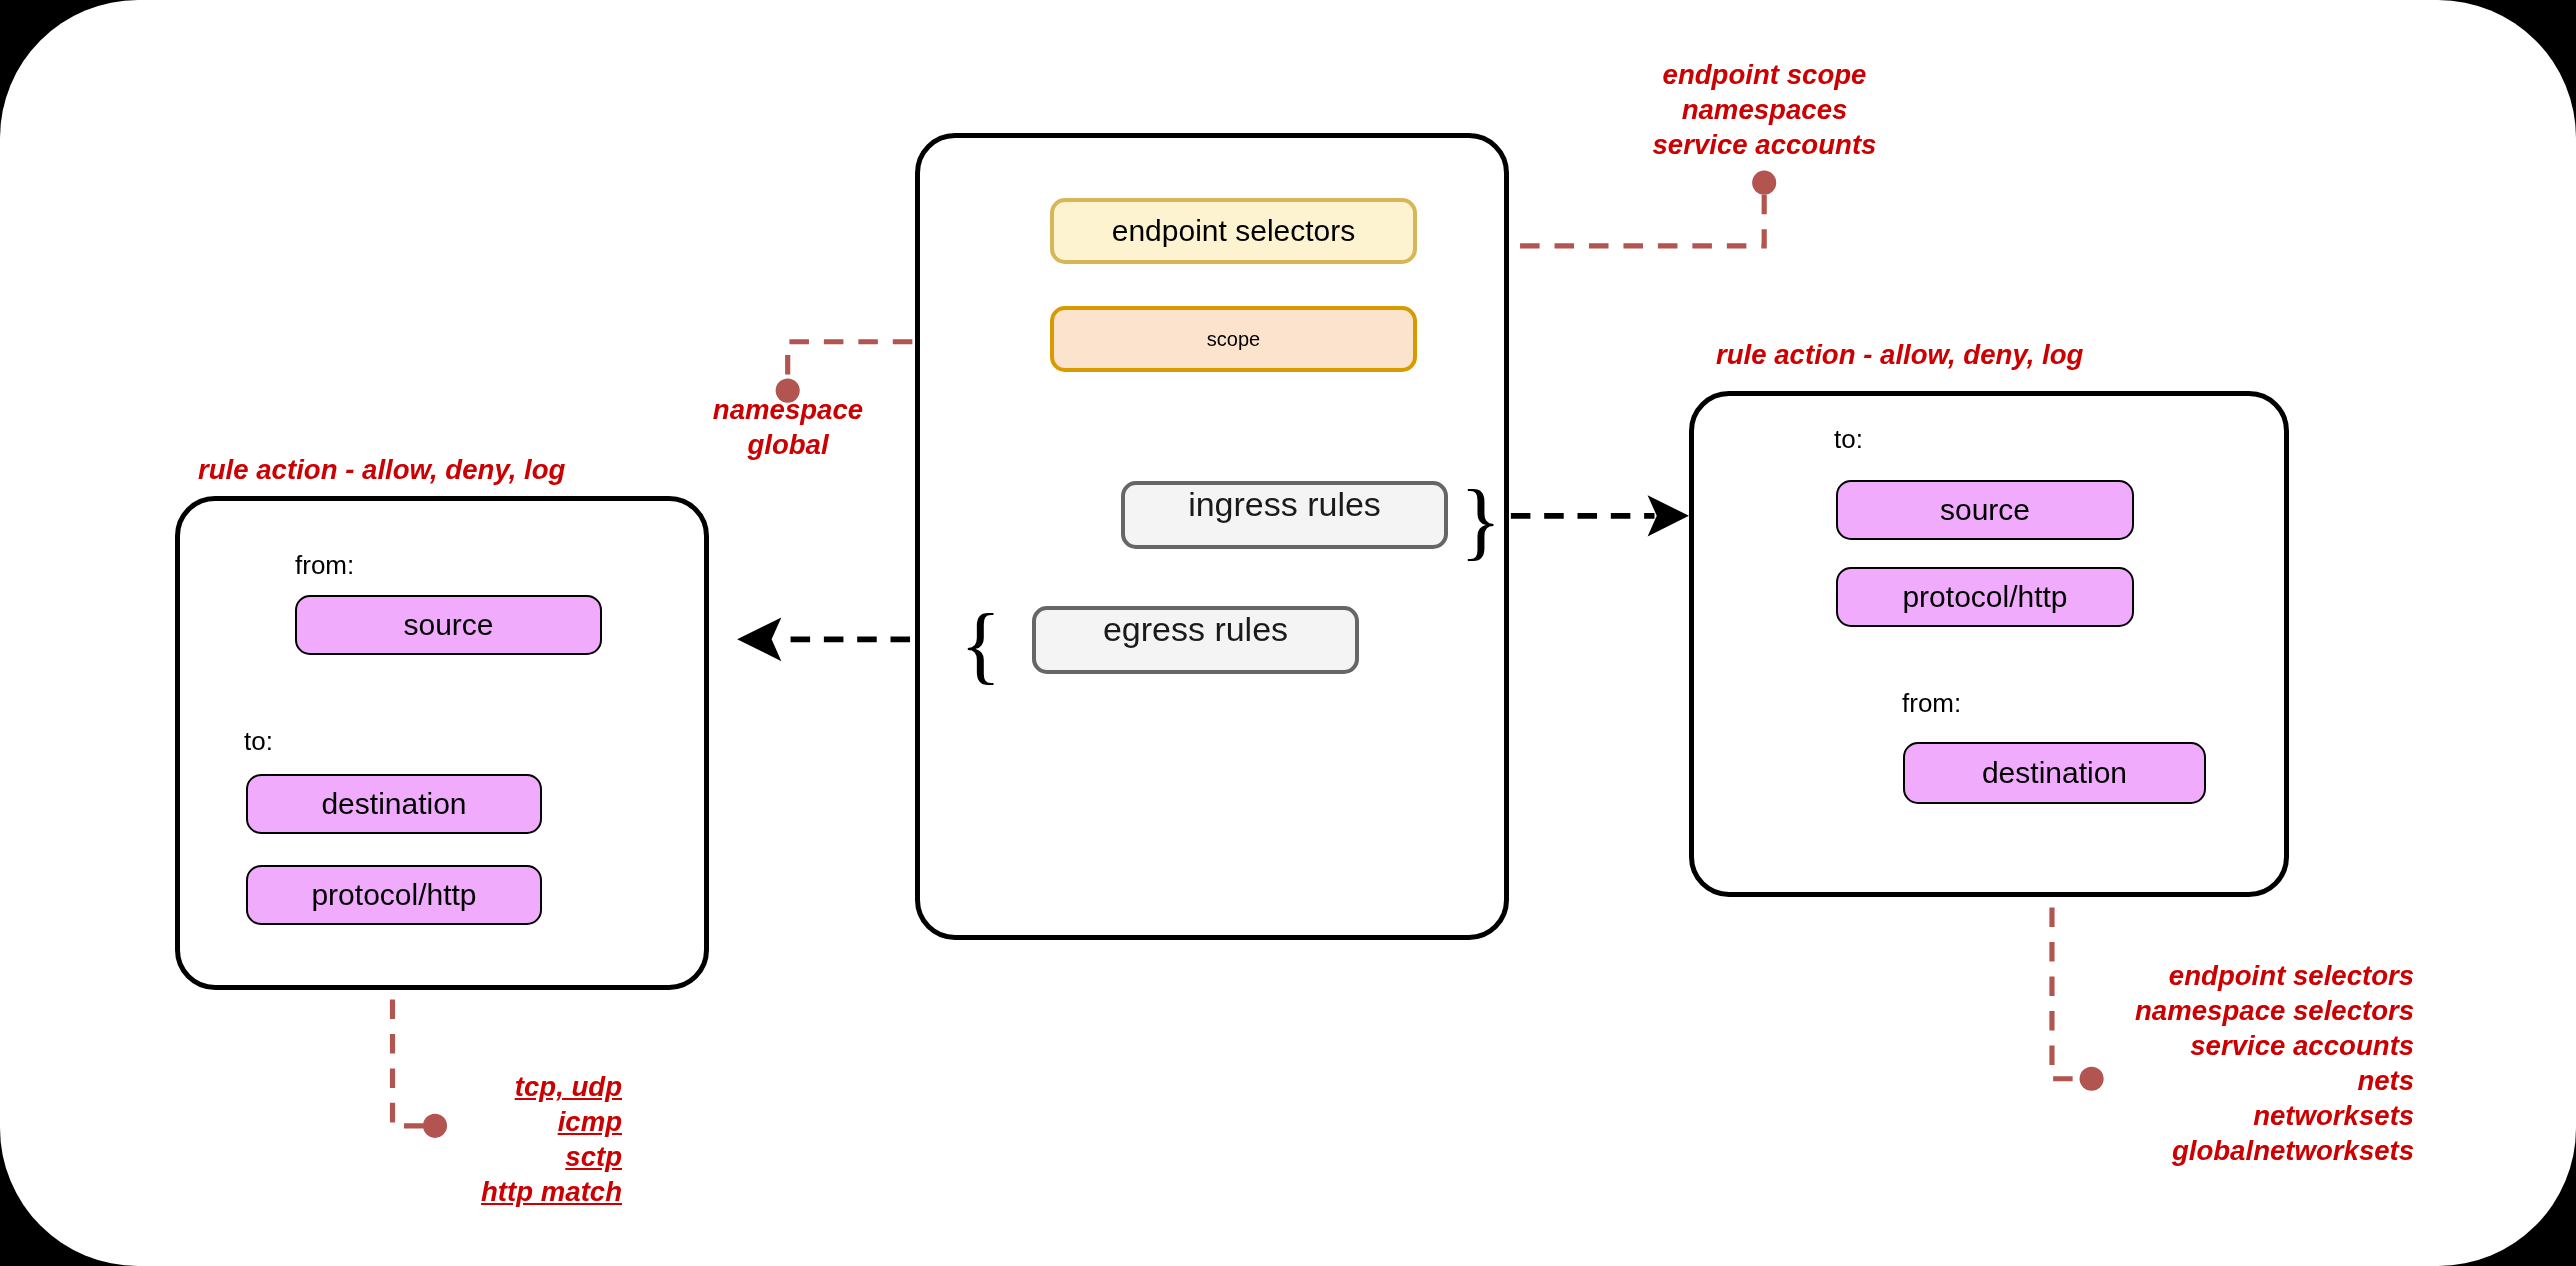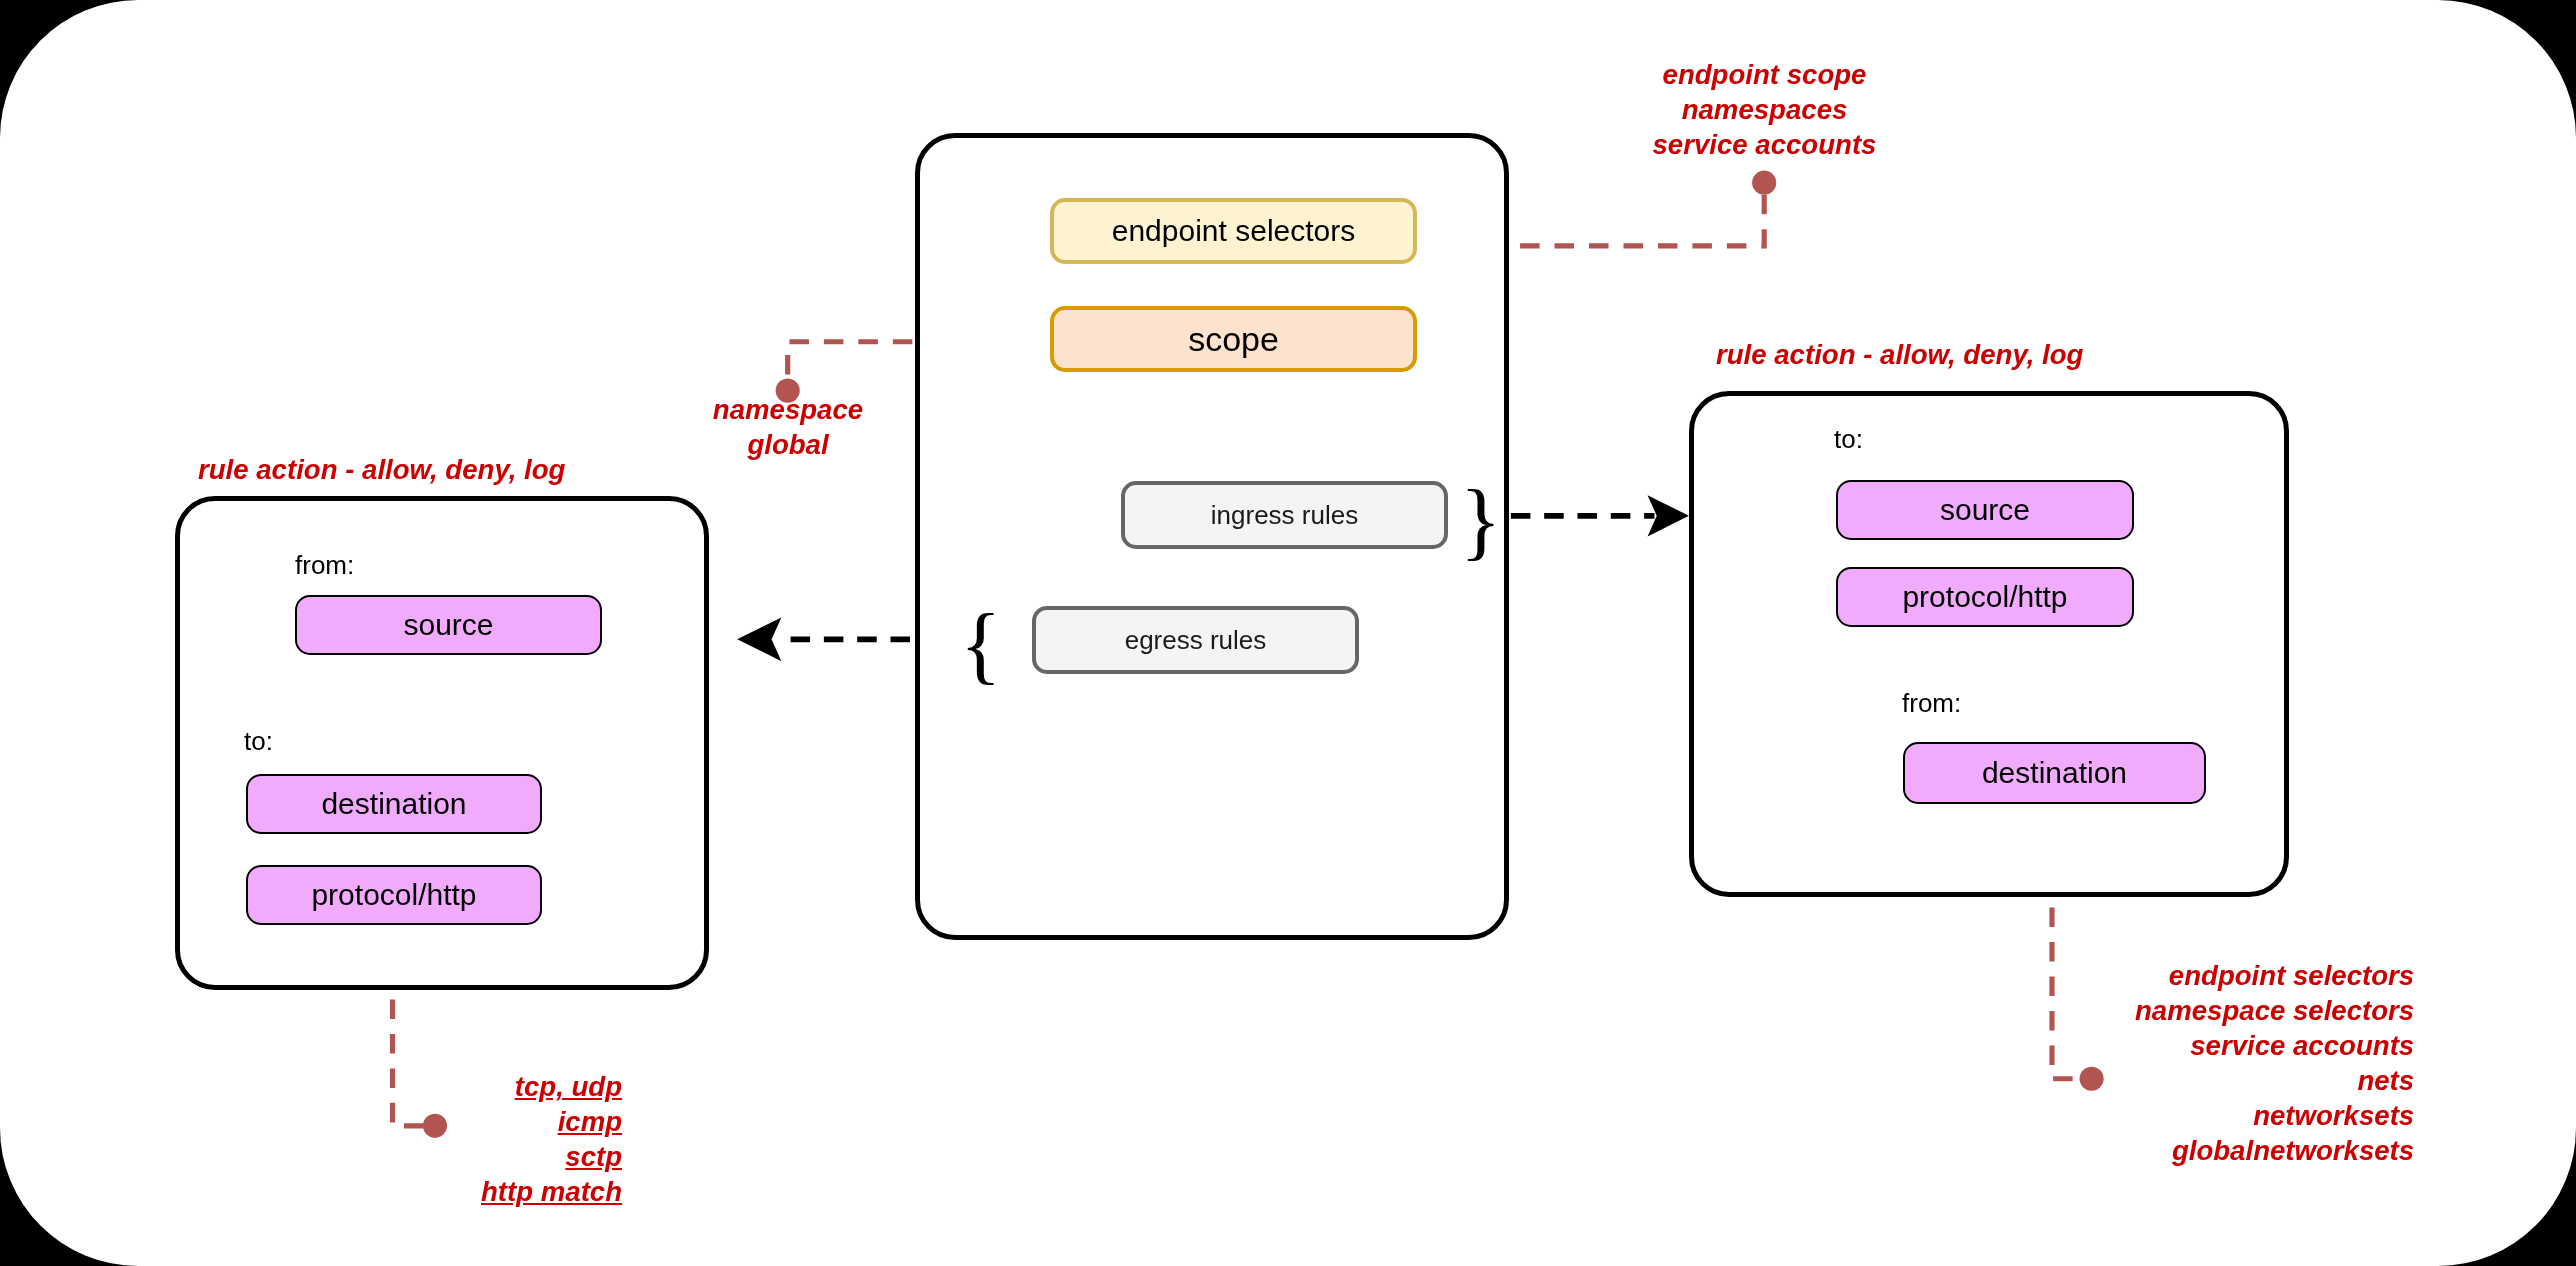--- a/index.html
+++ b/index.html
@@ -74,35 +74,35 @@
   }
   .box-orange {
     position: absolute;
     box-sizing: border-box;
     background: #fce3cd;
     border: 4.6px solid #d79b00;
     border-radius: 15px;
     display: flex;
     align-items: center;
     justify-content: center;
-    font-size: 34px;
+    font-size: 20px;
     color: #000000;
     white-space: nowrap;
   }
   
   .box-grey {
     position: absolute;
     box-sizing: border-box;
     background: #f4f4f4;
     border: 4.6px solid #666666;
     border-radius: 15px;
     display: flex;
-    align-items: center;
-    justify-content: center;
-    font-size: 26px;
+    align-items: flex-start;
+    justify-content: center;
+    font-size: 34px;
     color: #1a1a1a;
     white-space: nowrap;
   }
 
   
   .label {
     position: absolute;
     font-size: 26px;
     color: #000000;
     white-space: nowrap;

